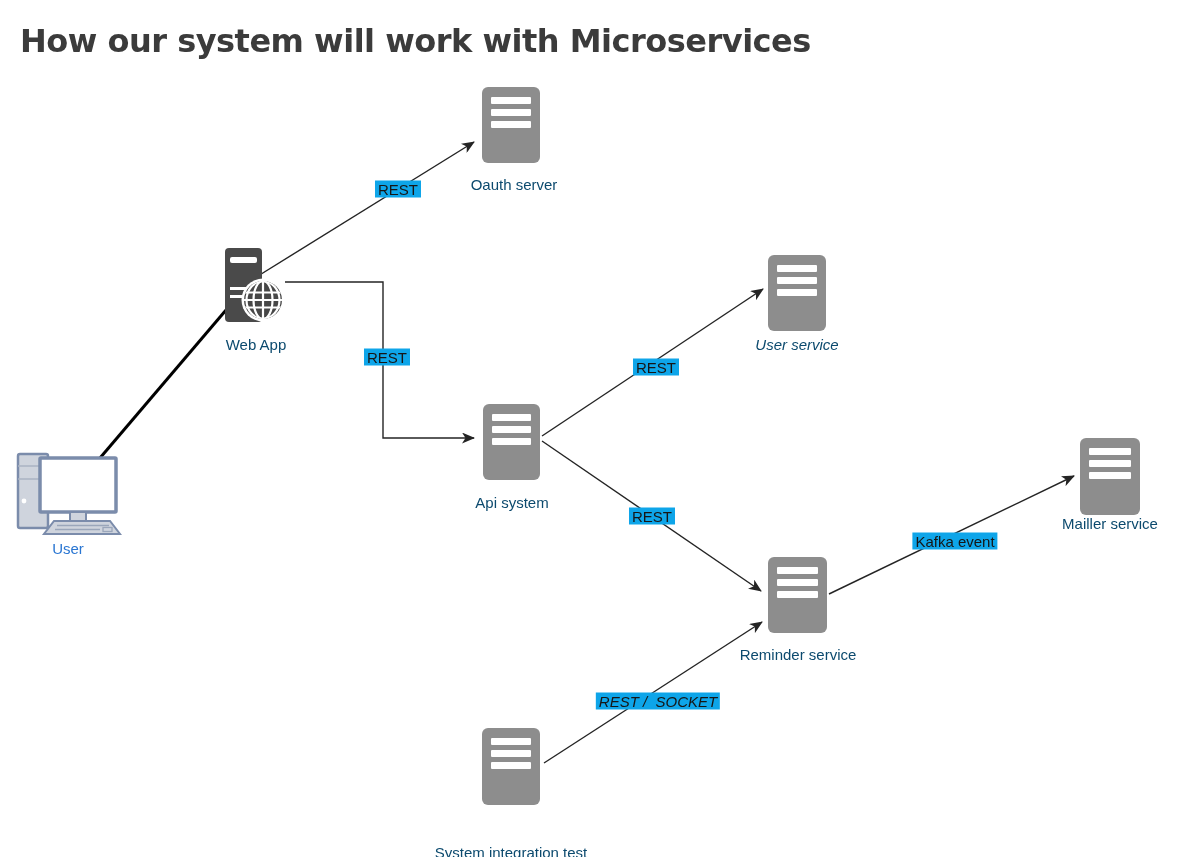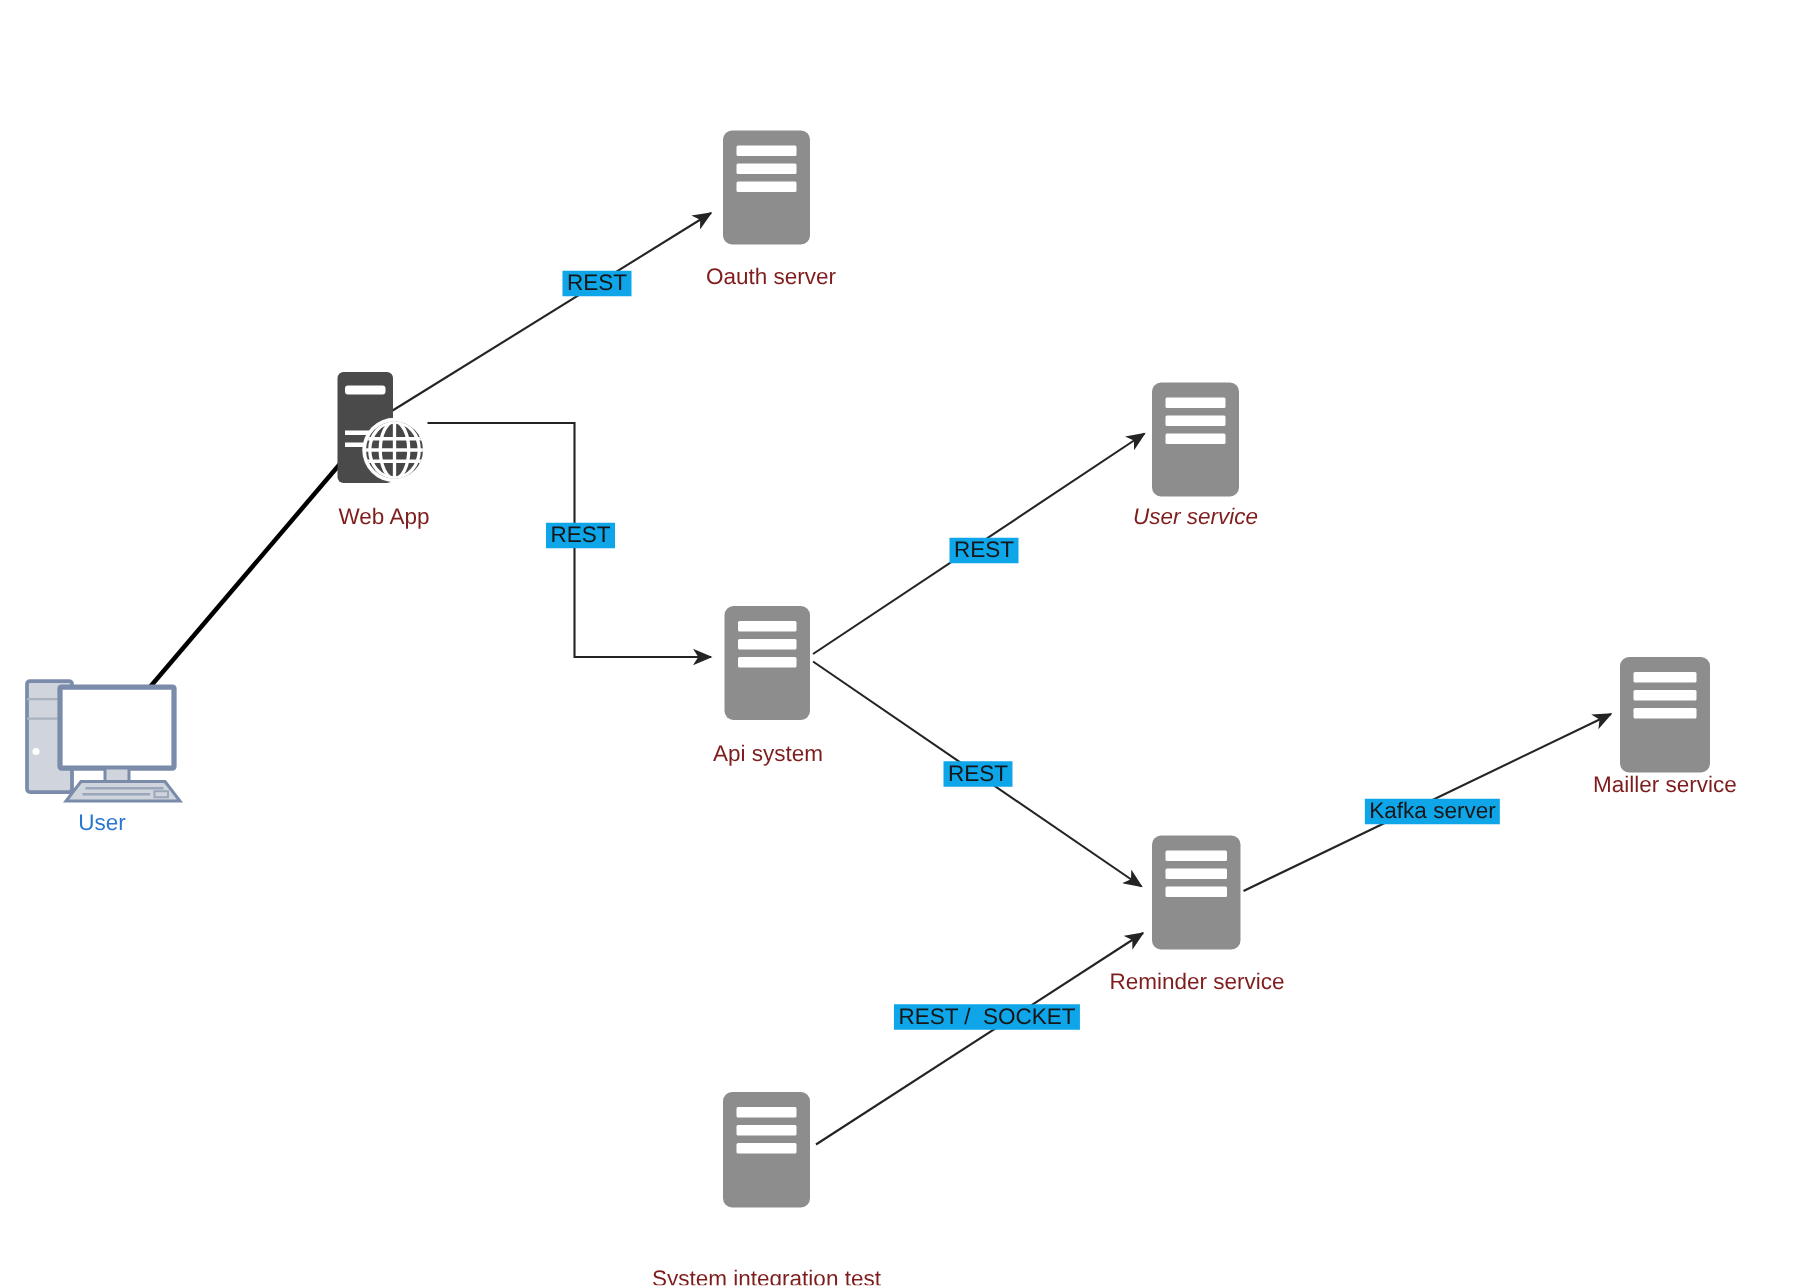--- a/index.html
+++ b/index.html
@@ -26,56 +26,57 @@
   .tower {
     position:absolute; background:#4a4a4a; border-radius:4px; z-index:1;
   }
   .tower .slot  { position:absolute; left:5px; right:5px; top:9px; height:6px; background:#fff; border-radius:2px; }
   .tower .line1 { position:absolute; left:5px; width:17px; top:39px; height:3px; background:#fff; }
   .tower .line2 { position:absolute; left:5px; width:17px; top:47px; height:3px; background:#fff; }
   .globe { position:absolute; z-index:2; }
   .node-label {
     position:absolute; z-index:2; width:220px; text-align:center;
     transform:translateX(-50%);
-    font-size:15px; color:#7f1d1d; white-space:nowrap;
+    font-size:15px; color:#0c4a6e; white-space:nowrap;
   }
   .edge-label {
     position:absolute; z-index:2; transform:translate(-50%,-50%);
     background:#0ea5e9; padding:0 3px;
     font-size:15px; color:#161616; white-space:pre;
   }
   .user-label { color:#2a76d2; }
 </style>
 </head>
 <body>
 
 <div id="stage">
 
+  <div id="title">How our system will work with Microservices</div>
 
   <svg class="lines" width="1200" height="857" viewBox="0 0 1200 857">
     <defs>
       <marker id="arrow" markerWidth="13" markerHeight="11" refX="12" refY="5.5" orient="auto" markerUnits="userSpaceOnUse">
         <path d="M0,0 L13,5.5 L0,11 L3.5,5.5 Z" fill="#242424"></path>
       </marker>
     </defs>
     <line x1="100" y1="458" x2="232" y2="303" stroke="#000000" stroke-width="3"></line>
     <line x1="258" y1="276" x2="474" y2="142" stroke="#242424" stroke-width="1.4" marker-end="url(#arrow)"></line>
     <polyline points="285,282 383,282 383,438 474,438" fill="none" stroke="#242424" stroke-width="1.4" marker-end="url(#arrow)"></polyline>
     <line x1="542" y1="436" x2="763" y2="289" stroke="#242424" stroke-width="1.4" marker-end="url(#arrow)"></line>
     <line x1="542" y1="441" x2="761" y2="591" stroke="#242424" stroke-width="1.4" marker-end="url(#arrow)"></line>
     <line x1="544" y1="763" x2="762" y2="622" stroke="#242424" stroke-width="1.4" marker-end="url(#arrow)"></line>
     <line x1="829" y1="594" x2="1074" y2="476" stroke="#242424" stroke-width="1.4" marker-end="url(#arrow)"></line>
   </svg>
 
   <div class="edge-label" style="left:398px; top:189px;">REST</div>
   <div class="edge-label" style="left:387px; top:357px;">REST</div>
   <div class="edge-label" style="left:656px; top:367px;">REST</div>
   <div class="edge-label" style="left:652px; top:516px;">REST</div>
-  <div class="edge-label" style="left:955px; top:541px;">Kafka server</div>
-  <div class="edge-label" style="left:658px; top:678px;">REST /  SOCKET</div>
+  <div class="edge-label" style="left:955px; top:541px;">Kafka event</div>
+  <div class="edge-label" style="left:658px; top:701px;font-style:italic;">REST /  SOCKET</div>
 
   <div class="node-icon server" style="left:482px; top:87px; width:58px; height:76px;">
     <div class="bar"></div>
     <div class="bar"></div>
     <div class="bar"></div>
   </div>
   <div class="node-label" style="left:514px; top:176px;">Oauth server</div>
 
   <div class="node-icon server" style="left:768px; top:255px; width:58px; height:76px;">
     <div class="bar"></div>

